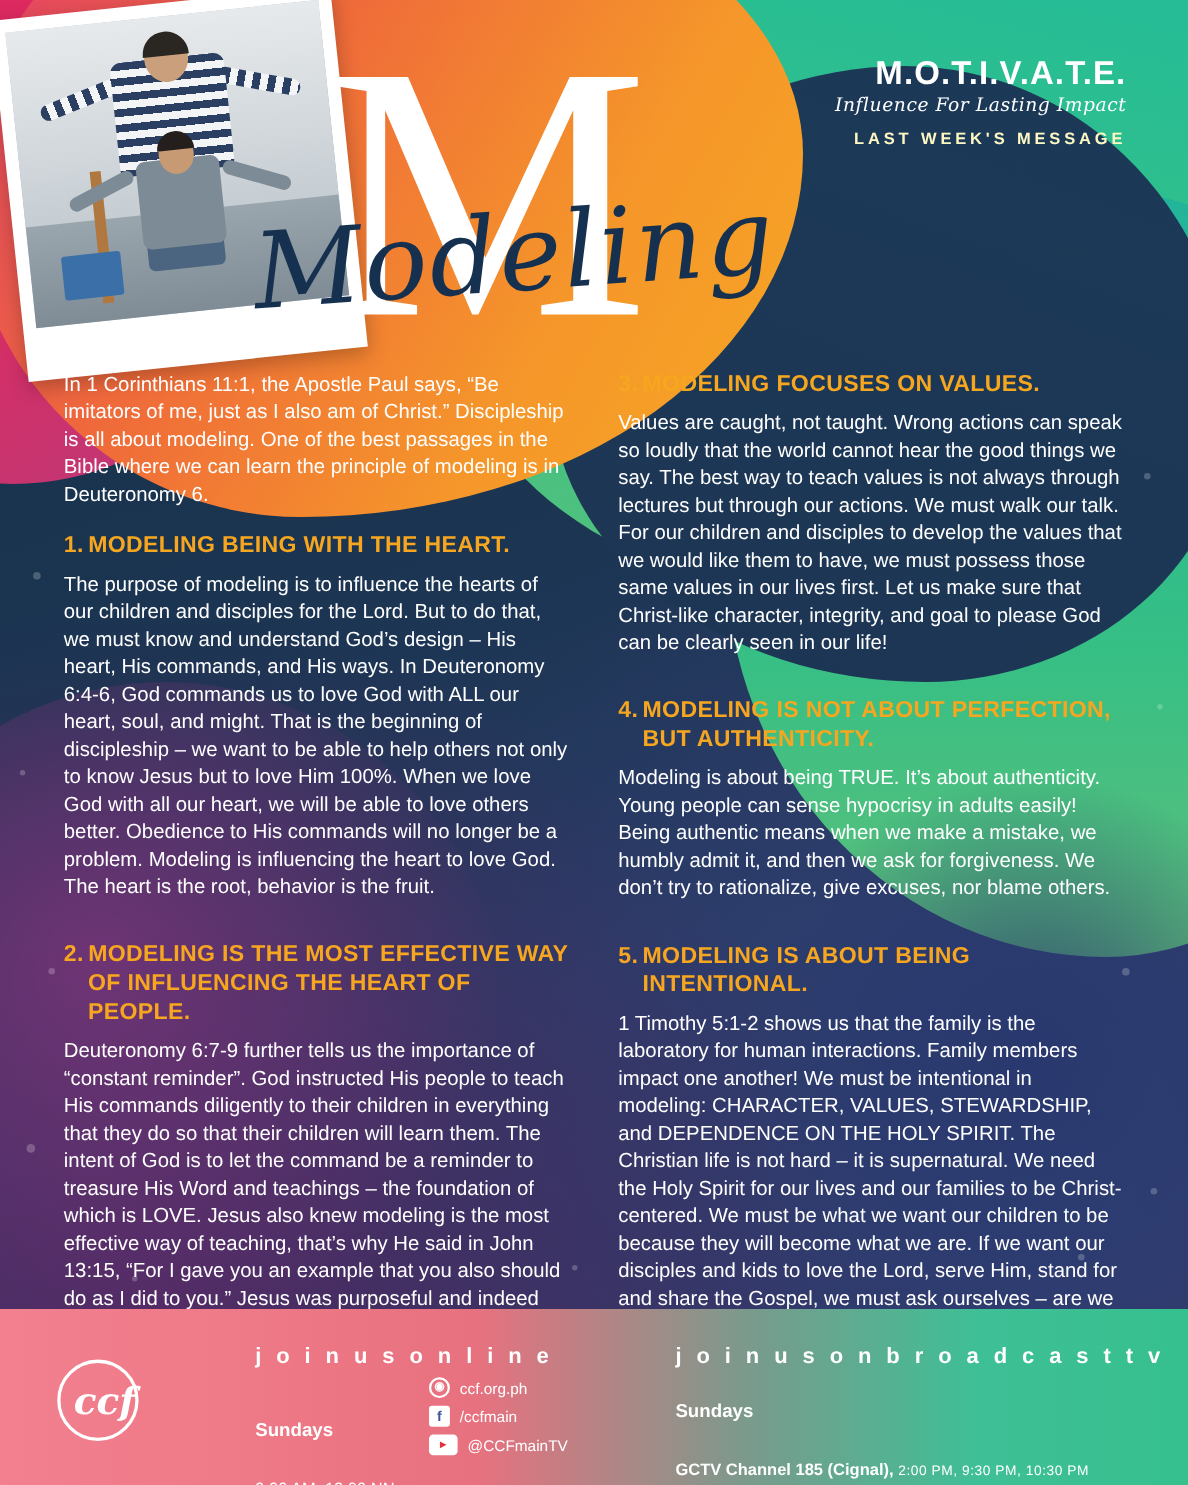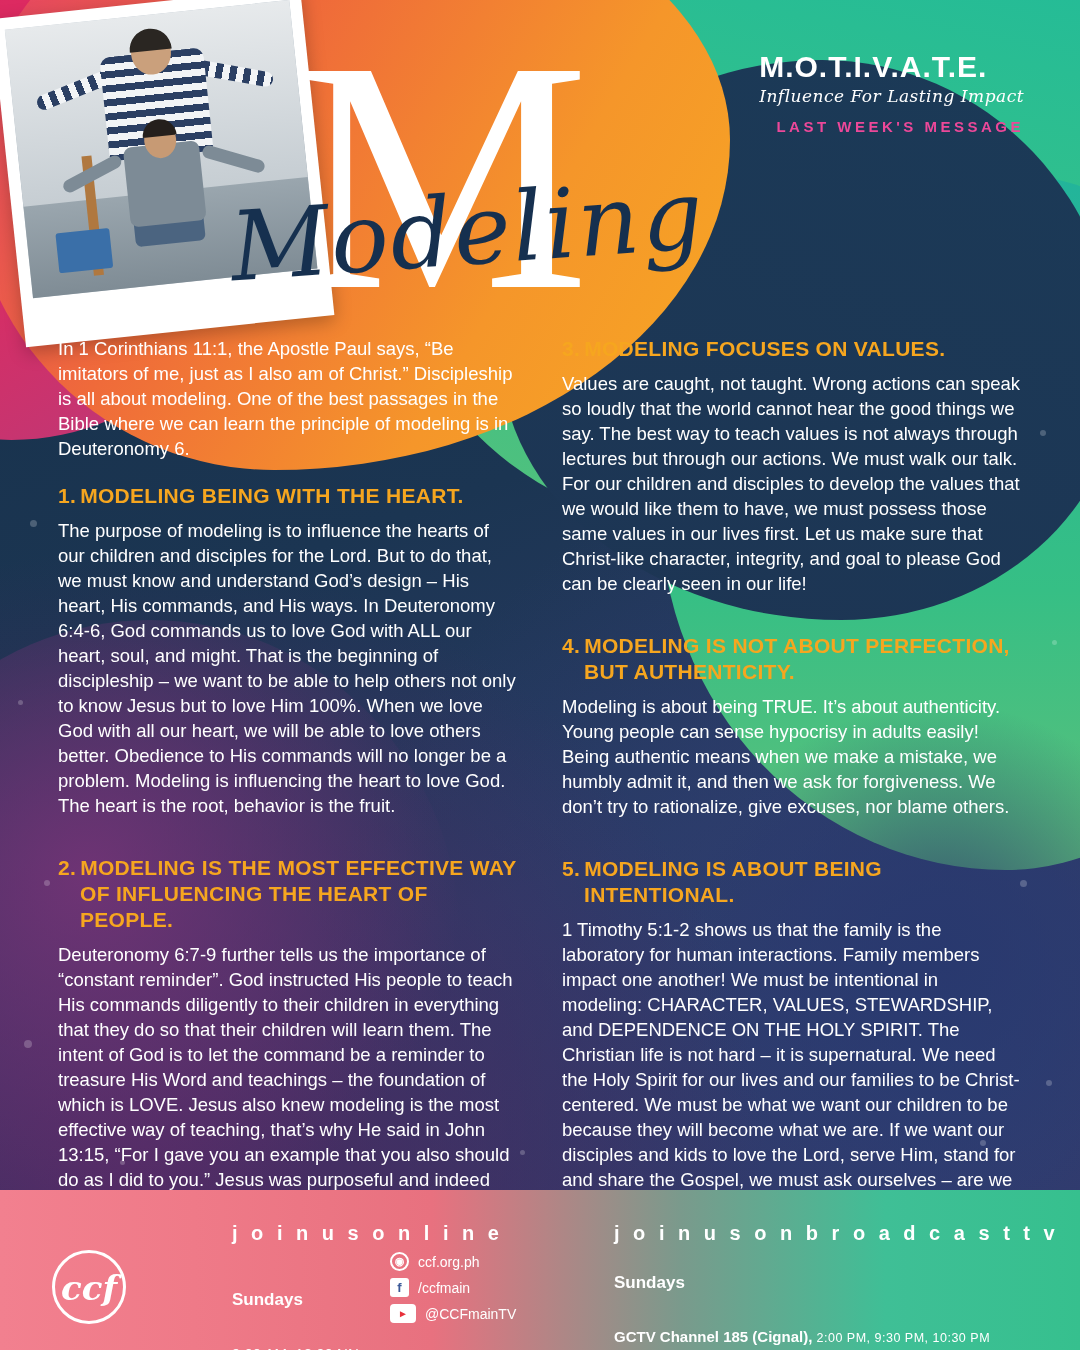--- a/index.html
+++ b/index.html
@@ -98,32 +98,32 @@
     letter-spacing:-8px;
   }
   .script-title {
     position:absolute; left:230px; top:175px;
     font-family:"DejaVu Serif", serif;
     font-style:italic; font-size:96px; color:#16304f; font-weight:400;
     letter-spacing:2px;
     transform:rotate(-4deg);
   }
   .brand {
-    position:absolute; right:56px; top:50px; text-align:left;
+    position:absolute; right:56px; top:50px; text-align:right;
   }
   .brand-name {
     color:#fff; font-weight:bold; font-size:30px; letter-spacing:1px;
   }
   .brand-tag {
     color:#ffffff; font-family:"DejaVu Serif", serif; font-style:italic;
     font-size:17px; margin-top:2px; letter-spacing:.5px;
   }
   .last-week {
     position:absolute; right:56px; top:118px;
-    color:#ec4899; font-size:15px; font-weight:bold; letter-spacing:3.5px;
+    color:#fef9c3; font-size:15px; font-weight:bold; letter-spacing:3.5px;
   }
 
   
   .content { position:absolute; left:0; top:336px; width:1080px; padding:0 58px; display:flex; gap:44px; }
   .col { width:462px; }
   .col p, .col h3 { color:#ffffff; }
   .intro {
     font-size:18.5px; line-height:25px; color:#fff; margin-bottom:22px;
   }
   h3.sec {
@@ -135,24 +135,24 @@
     font-size:18.5px; line-height:25px; color:#fff; margin-bottom:26px;
   }
   .indent-hang { padding-left:22px; text-indent:-22px;margin-top:37px; }
 
   
   .footer {
     position:absolute; left:0; bottom:0; width:1080px; height:160px;
     background:linear-gradient(90deg,#f2808f 0%, #ef7a88 18%, #e8717f 40%, #7a9a8c 63%, #3fbf96 82%, #36c08e 100%);
   }
   .ccf-logo {
-    position:absolute; left:52px; top:60px; width:74px; height:74px;
+    position:absolute; left:52px; top:46px; width:74px; height:74px;
     border:3px solid #fff; border-radius:50%;
     color:#fff; font-family:"DejaVu Serif", serif; font-style:italic;
-    font-size:34px; text-align:center; line-height:70px; font-weight:bold;
+    font-size:34px; text-align:right; line-height:70px; font-weight:bold;
   }
   .foot-head {
     color:#fff; font-size:20px; font-weight:bold; letter-spacing:4px;
   }
   .f-online { position:absolute; left:232px; top:32px; }
   .f-tv { position:absolute; left:614px; top:32px; }
   .f-sub { color:#fff; font-size:17px; font-weight:bold; margin-top:28px; }
   .f-line { color:#ffffff; font-size:15px; line-height:21px;margin-top:33px; }
   .f-line b { font-weight:bold; }
   .f-line .sm { font-size:12.5px; letter-spacing:.5px; }

